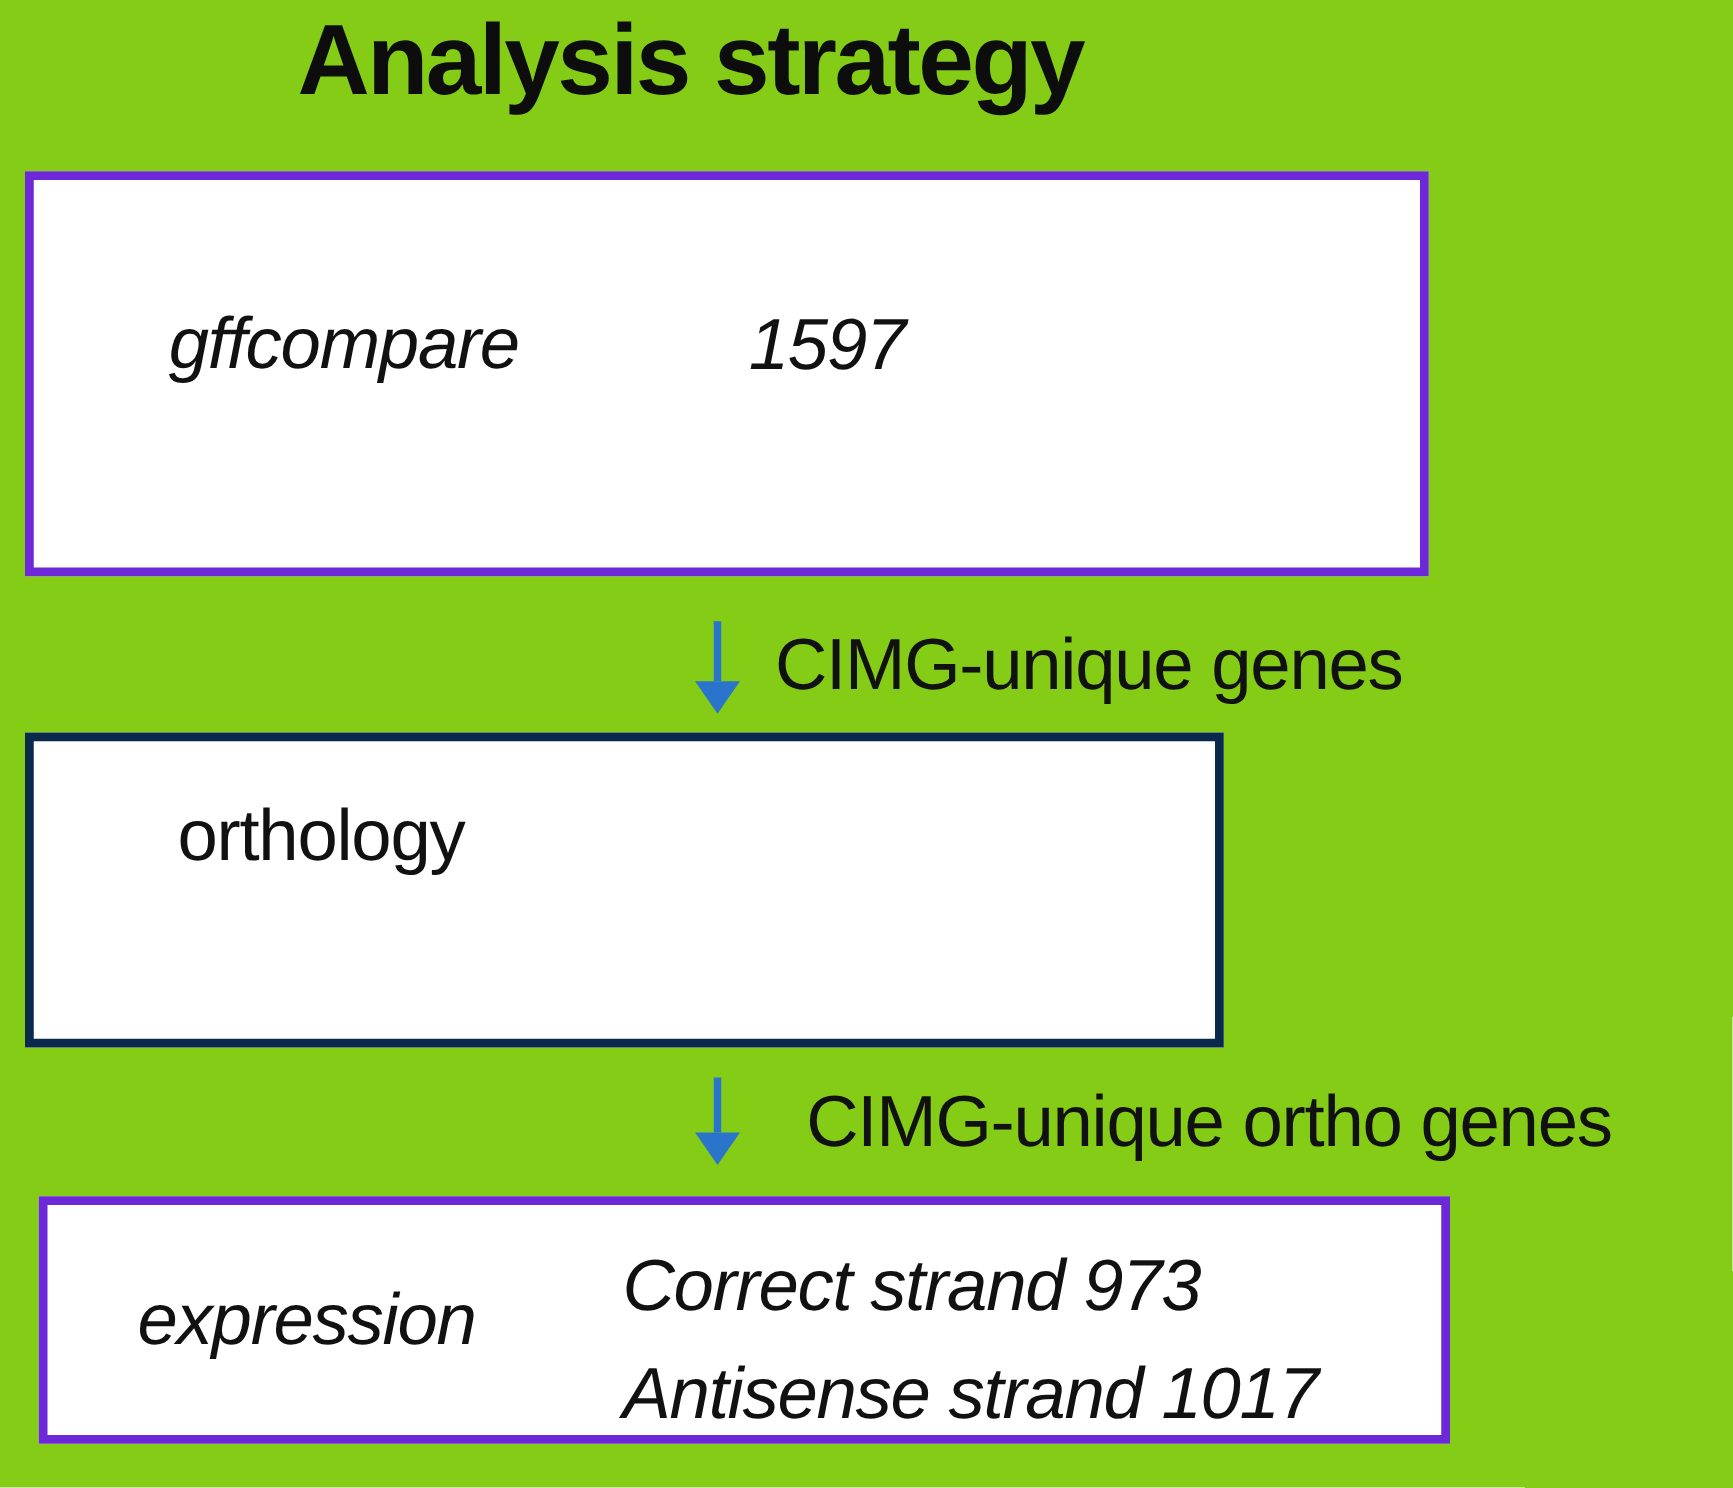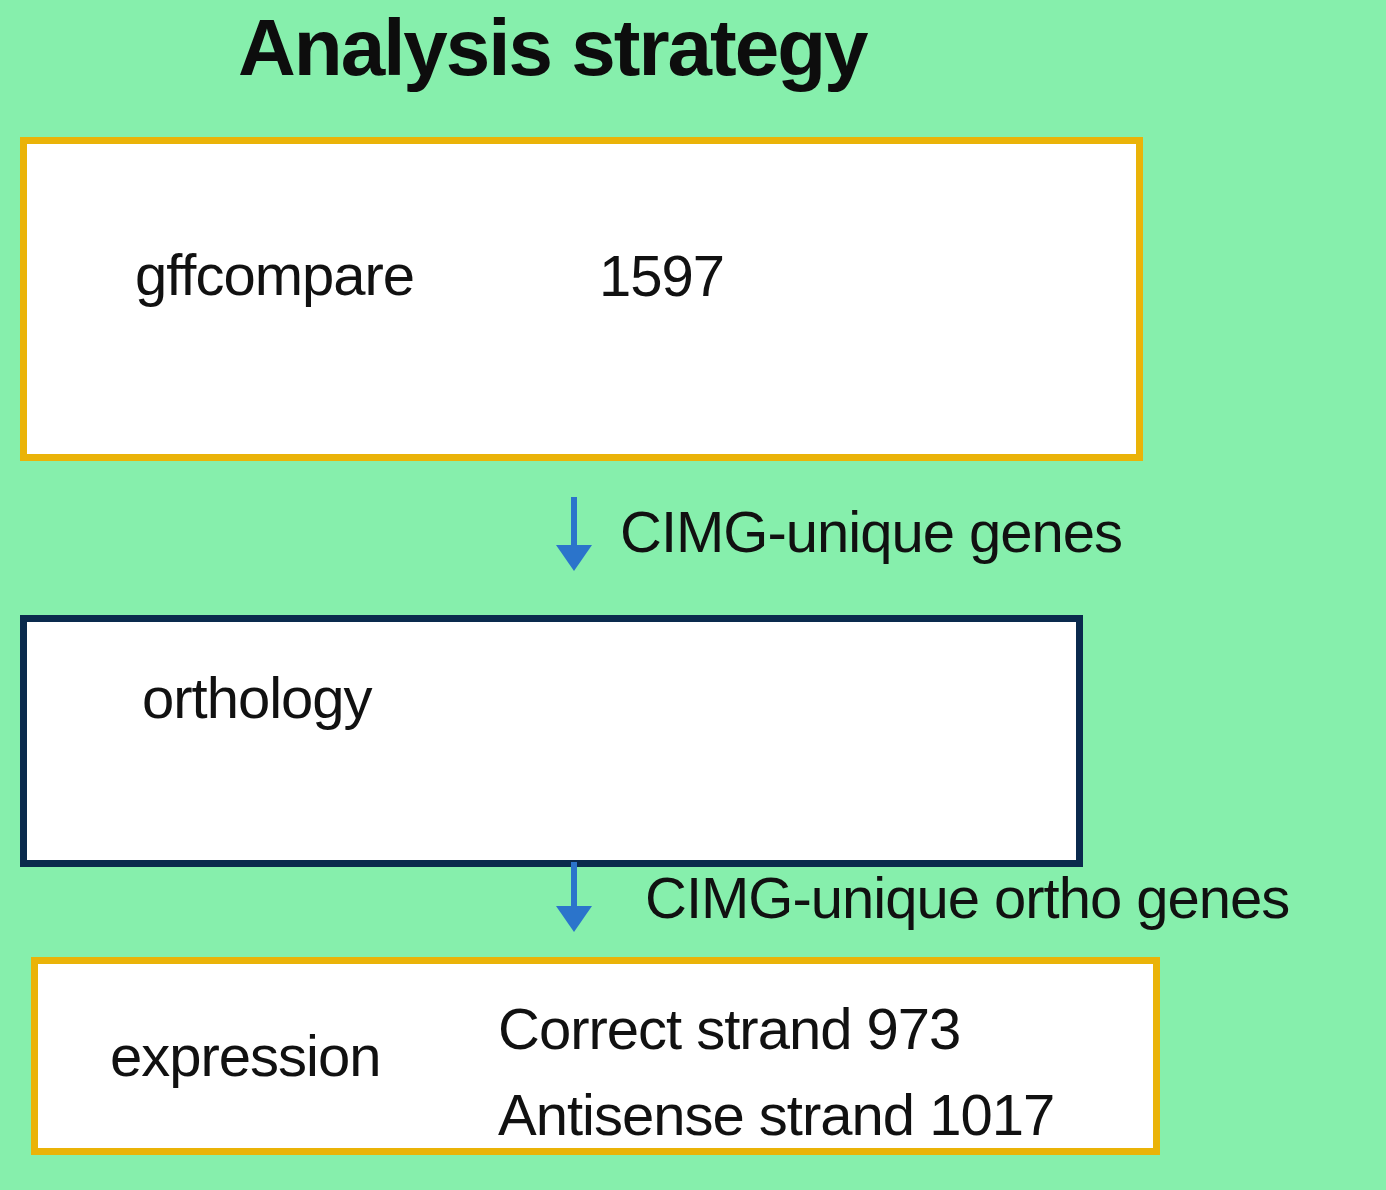--- a/index.html
+++ b/index.html
@@ -4,45 +4,45 @@
 <style>
   html, body {
     margin: 0;
     padding: 0;
     background: #ffffff;
   }
   .canvas {
     position: relative;
     width: 1386px;
     height: 1190px;
-    background: #86efac;
+    background: #84cc16;
     font-family: "Liberation Sans", sans-serif;
     color: #111111;
     overflow: hidden;
   }
   .title {
     position: absolute;
     left: 238px;
     top: 2px;
     margin: 0;
     font-size: 80px;
     font-weight: 600;
     letter-spacing: -2px;
     color: #0d0d0d;
     white-space: nowrap;
   }
   .step-box {
     position: absolute;
     box-sizing: border-box;
     background: #ffffff;
   }
-  .box-blue   { border: 7px solid #eab308; }
+  .box-blue   { border: 7px solid #6d28d9; font-style: italic; }
   .box-navy   { border: 7px solid #0A2A4D; }
   .box-1 { left: 20px;  top: 137px; width: 1123px; height: 324px; }
-  .box-2 { left: 20px;  top: 615px; width: 1063px; height: 252px; }
+  .box-2 { left: 20px;  top: 586px; width: 959px; height: 252px; }
   .box-3 { left: 31px;  top: 957px; width: 1129px; height: 198px; }
 
   .step-tool {
     position: absolute;
     font-size: 58px;
     letter-spacing: -1px;
     white-space: nowrap;
     color: #111111;
   }
   .box-1 .step-tool { left: 108px; top: 97px; }

